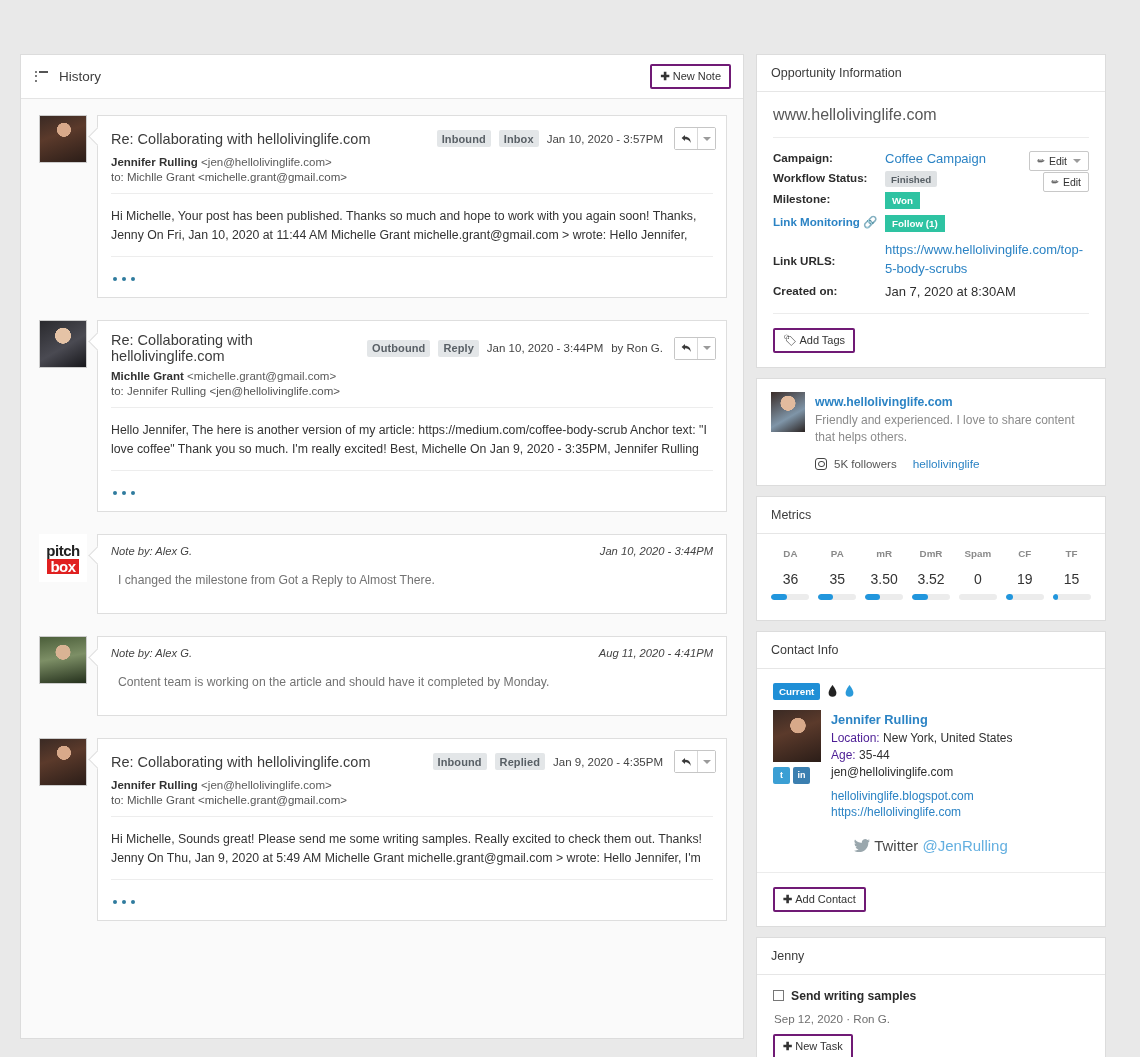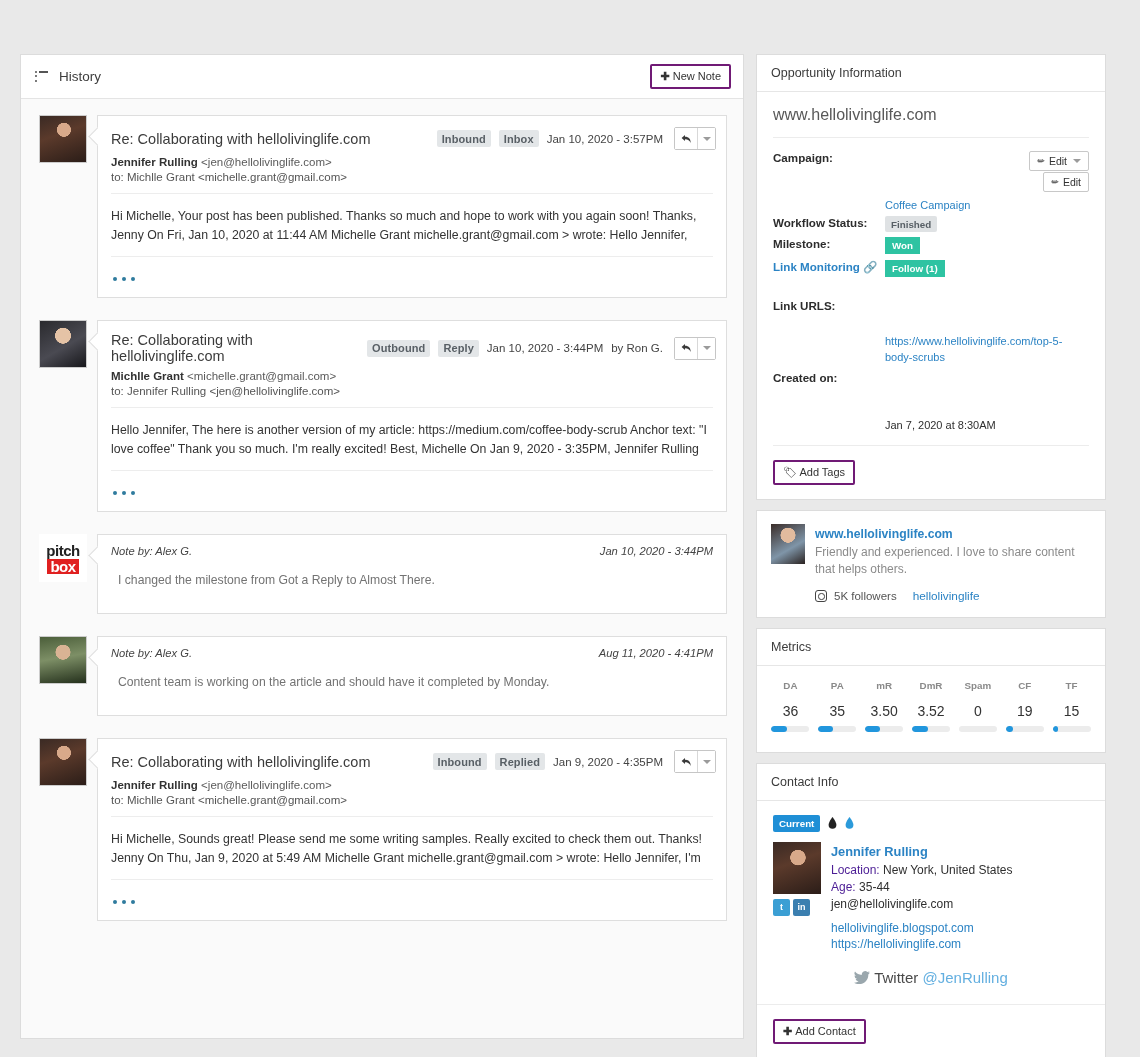--- a/index.html
+++ b/index.html
@@ -84,21 +84,21 @@
   
   .right { width: 350px; display: flex; flex-direction: column; gap: 10px; }
   .panel { background:#fff; border:1px solid #dcdcdc; }
   .panel-title { padding: 11px 14px; font-size: 12.5px; color: #3b3b3b; border-bottom: 1px solid #e6e6e6; }
   .panel-body { padding: 14px 16px 14px 16px; }
 
   .opp-url { font-size: 16px; color: #585858; padding-bottom: 13px; border-bottom: 1px solid #ececec; }
   .opp-grid { margin-top: 13px; position: relative; }
   .opp-row { display: flex; align-items: flex-start; margin-bottom: 5px; }
   .opp-label { width: 112px; flex: none; font-size: 11.6px; font-weight: bold; color: #2c2c2c; }
-  .opp-val { font-size: 11px; color: #2f2f2f; margin-top: 48px; }
+  .opp-val { font-size: 13px; color: #2f2f2f; }
   .lnk { color: #2b83c4; text-decoration: none; cursor: pointer; }
   .pill-grey { display:inline-block; background:#dfe2e4; color:#575f65; font-size:9.8px; font-weight:bold;
      padding:2.5px 6px; border-radius:2px;}
   .pill-teal { display:inline-block; background:#2ec3a2; color:#fff; font-size:9.8px; font-weight:bold;
      padding:3px 7px; border-radius:0;}
   .opp-label.link { color:#2b83c4; }
   .edit-btn { position:absolute; right:0; background:#fff; border:1px solid #c8c8c8; border-radius:2px;
      font-size:10.5px; color:#333; padding:3px 7px; cursor:pointer; display:flex; align-items:center; gap:4px;
      font-family:"Liberation Sans", sans-serif;}
   .pencil { font-size: 9px; }

